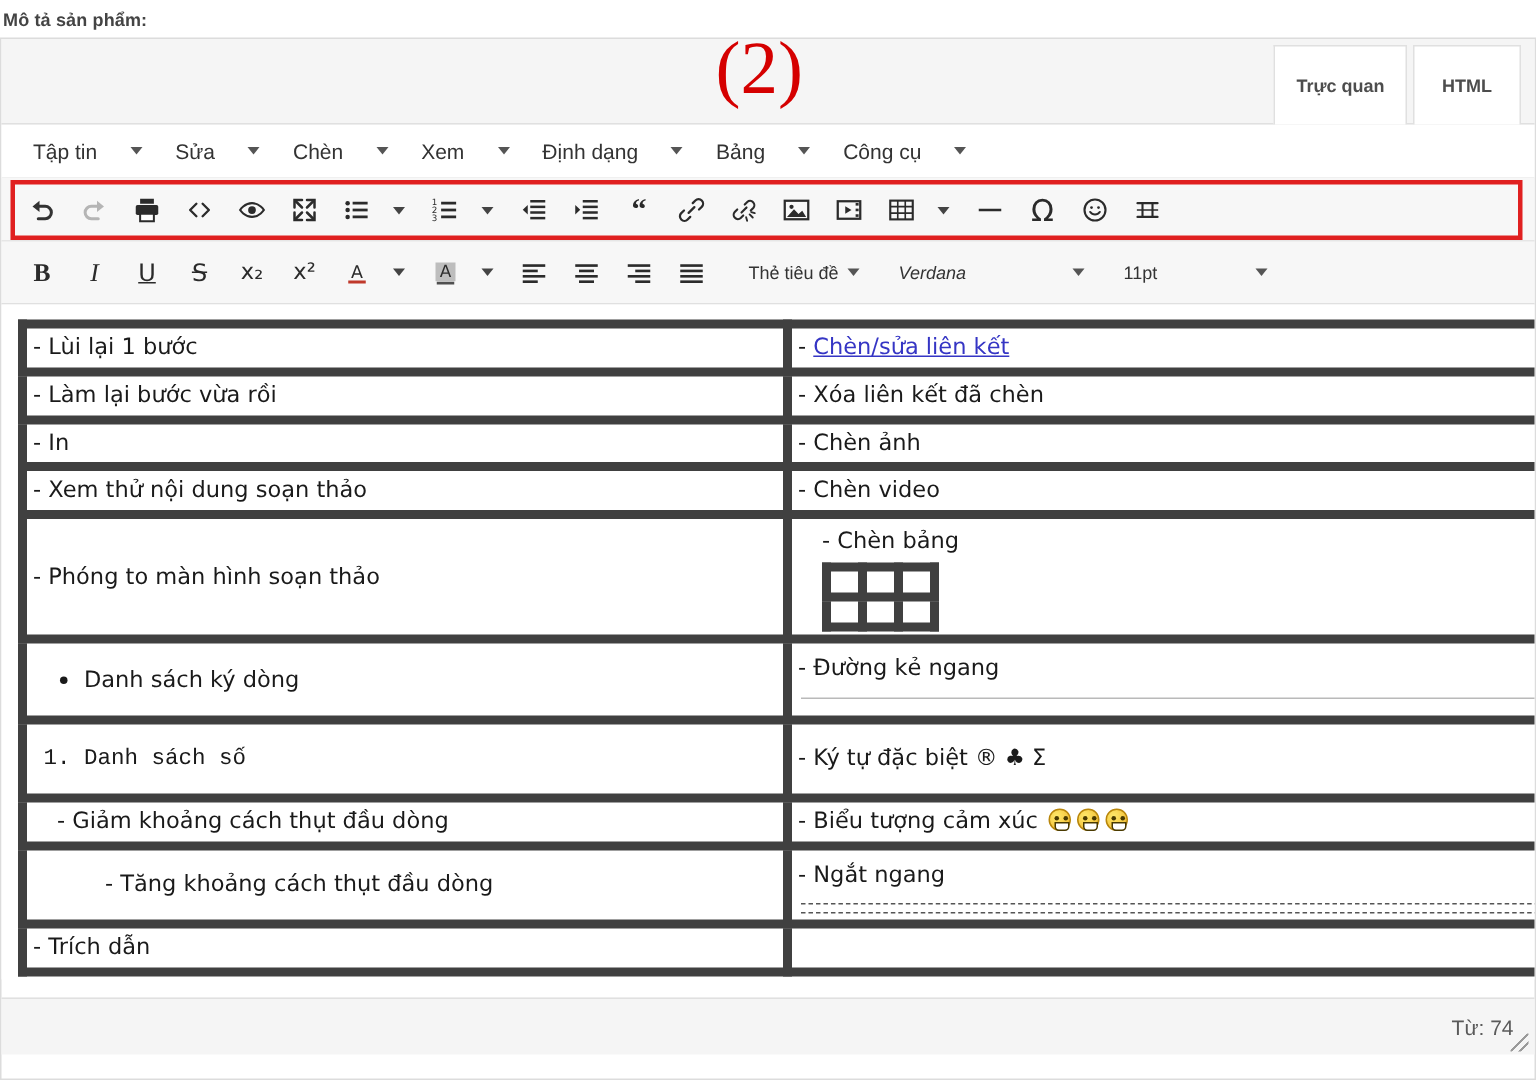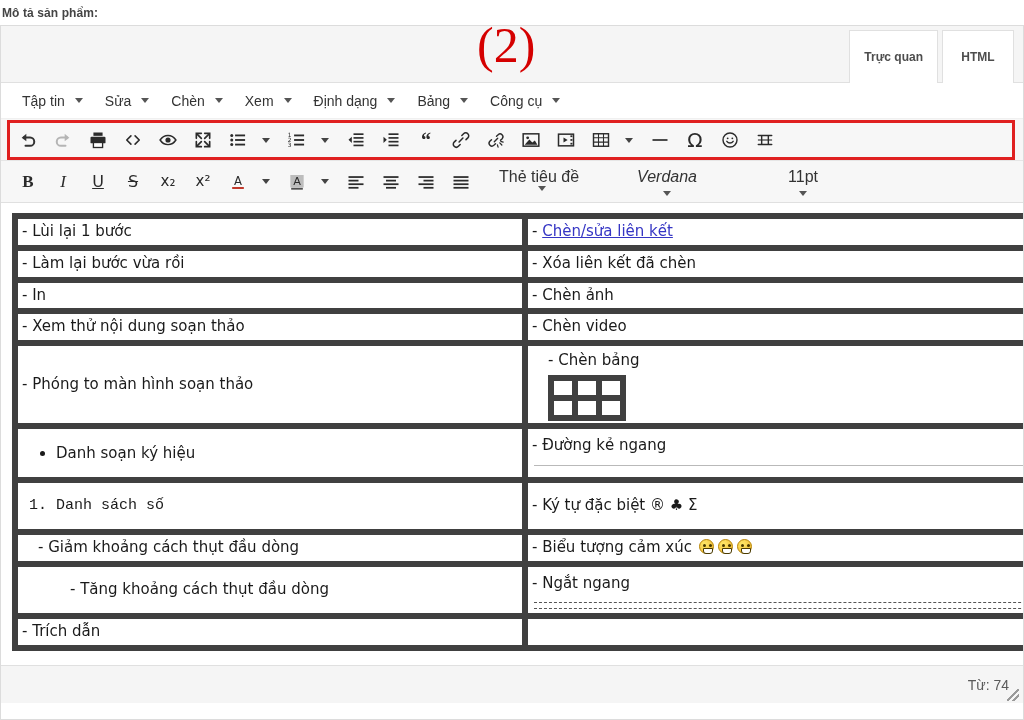--- a/index.html
+++ b/index.html
@@ -61,21 +61,21 @@
     height: 36px;
     background: #fff;
     border-bottom: 1px solid #f0f0f0;
     display: flex; align-items: center;
     padding-left: 10px;
   }
   .menu-item {
     font-size: 14px; color: #333;
     padding: 4px 11px;
     cursor: pointer;
-    display: flex; align-items: center; gap: 10px;
+    display: flex; align-items: center; gap: 22px;
     white-space: nowrap;
   }
   .caret {
     width: 0; height: 0;
     border-left: 4px solid transparent;
     border-right: 4px solid transparent;
     border-top: 5px solid #555;
     display: inline-block;
   }
 
@@ -131,22 +131,22 @@
     font-family: "DejaVu Sans", sans-serif;
   }
   .glyph-bold { font-weight: bold; font-size: 17px; font-family:"Liberation Serif", serif;}
   .glyph-ital { font-style: italic; font-size: 17px; font-family:"Liberation Serif", serif;}
   .glyph-und { text-decoration: underline; font-size: 16px; }
   .glyph-strike { text-decoration: line-through; font-size: 16px; }
 
   
   .tsel {
     height: 28px; display:flex; align-items:center;
-    font-size: 16px; color:#333; cursor:pointer;
-    padding: 0 6px; white-space: nowrap; flex-direction: column;
+    font-size: 12px; color:#333; cursor:pointer;
+    padding: 0 6px; white-space: nowrap;
   }
   .tsel-wide {
     width: 136px; justify-content: space-between;
   }
   .tsel-size {
     width: 108px; justify-content: space-between;
   }
 
   
   .content {
@@ -611,21 +611,21 @@
                     <td></td>
                   </tr>
                 </tbody>
               </table>
             </td>
           </tr>
 
           <tr>
             <td class="col-left" style="height:54px;">
               <ul class="bullet">
-                <li>Danh soạn ký hiệu</li>
+                <li>Danh sách ký dòng</li>
               </ul>
             </td>
             <td class="col-right" style="vertical-align:top;padding-top:6px;">
               <div class="cellline">- Đường kẻ ngang</div>
               <hr class="hrule">
             </td>
           </tr>
 
           <tr>
             <td class="col-left" style="height:52px;">

